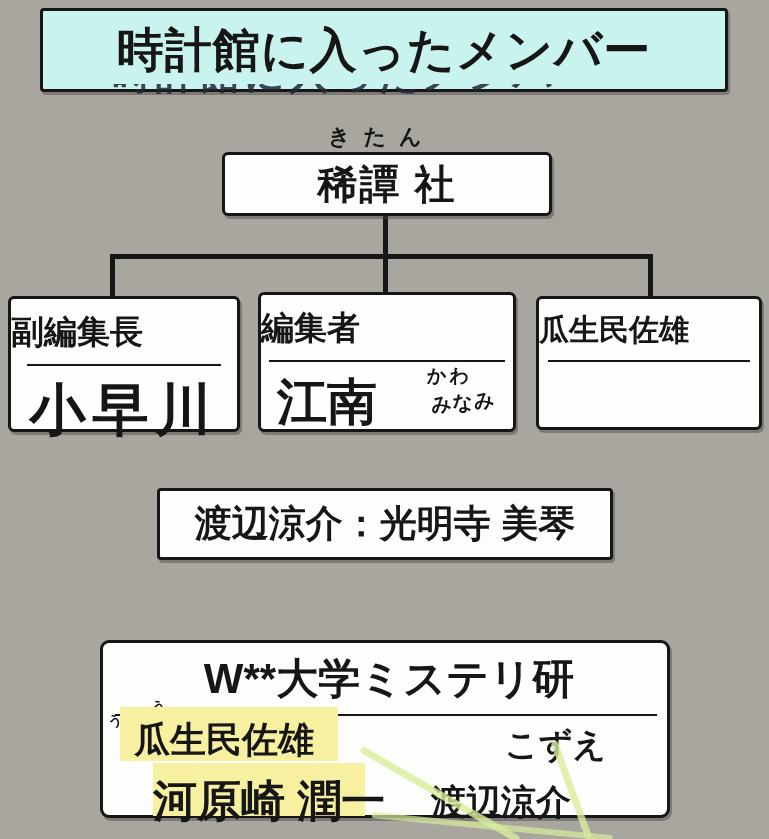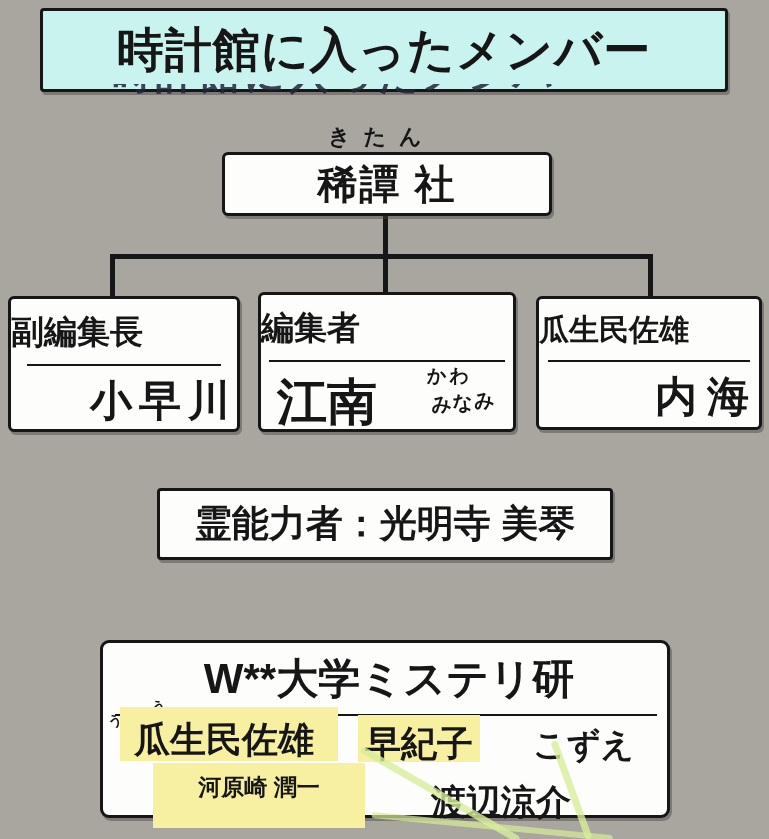--- a/index.html
+++ b/index.html
@@ -31,21 +31,21 @@
   #ghost-strip{position:absolute;left:112px;top:84px;width:452px;height:13px;overflow:hidden;opacity:.85;}
   #ghost-strip .g{display:block;margin-top:-37px;font-size:40px;font-weight:700;letter-spacing:4px;
     color:#232637;white-space:nowrap;}
   
   #publisher-box{left:222px;top:152px;width:330px;height:64px;display:flex;align-items:center;justify-content:center;}
   #publisher-box .t{font-size:40px;font-weight:700;letter-spacing:2px;white-space:nowrap;}
   #publisher-furigana{left:328px;top:122px;font-size:22px;letter-spacing:13px;}
   
   .staff-box .role{margin-top:11px;text-align:left;font-size:33px;font-weight:700;white-space:nowrap;}
   .staff-box .sep{border-top:2px solid var(--ink);margin:9px 16px 0 16px;}
-  .staff-box .name{text-align:right;font-size:42px;font-weight:700;margin-top:7px;white-space:nowrap;}
+  .staff-box .name{text-align:center;font-size:56px;font-weight:700;margin-top:7px;white-space:nowrap;}
   #staff-box-0{left:8px;top:296px;width:232px;height:136px;}
   #staff-box-0 .name{letter-spacing:7px;}
   #staff-box-1{left:258px;top:292px;width:258px;height:140px;}
   #staff-box-1 .sep{margin-left:8px;margin-right:8px;}
   #staff-box-1 .name{text-align:left;padding-left:16px;font-size:50px;}
   #furigana-kawa{left:166px;top:68px;font-size:19px;letter-spacing:3px;text-align:right;}
   #furigana-minami{left:170px;top:94px;font-size:20px;letter-spacing:1px;transform:rotate(-5deg);}
   #staff-box-2{left:536px;top:296px;width:226px;height:134px;}
   #staff-box-2 .role{font-size:30px;}
   #staff-box-2 .sep{margin-left:9px;margin-right:9px;}
@@ -55,22 +55,22 @@
   #medium-box .t{font-size:37px;font-weight:700;white-space:nowrap;}
   
   #club-box{left:100px;top:640px;width:570px;height:178px;border-radius:9px;}
   #club-title{margin-top:8px;text-align:center;font-size:42px;font-weight:700;white-space:nowrap;padding-left:8px;}
   #club-sep{border-top:2px solid var(--ink);margin:7px 10px 0 12px;}
   .member{position:absolute;white-space:nowrap;font-weight:700;}
   .member.hl{background:var(--highlight);}
   #member-0{left:17px;top:64px;width:218px;height:54px;font-size:36px;padding:9px 0 0 14px;box-sizing:border-box;}
   #member-0-furigana{left:4px;top:62px;font-size:14px;transform:rotate(-18deg);letter-spacing:1px;}
   #member-1{left:255px;top:72px;width:122px;height:47px;font-size:36px;text-align:center;padding-top:5px;box-sizing:border-box;}
-  #member-2{left:402px;top:80px;font-size:33px;font-weight:600;margin-left:28px;}
-  #member-3{left:50px;top:120px;width:212px;height:65px;font-size:23px;text-align:center;padding-top:9px;box-sizing:border-box;}
+  #member-2{left:402px;top:80px;font-size:33px;font-weight:600;}
+  #member-3{left:50px;top:120px;width:212px;height:53px;font-size:44px;text-align:center;padding-top:9px;box-sizing:border-box;}
   #member-4{left:328px;top:136px;font-size:35px;}
   
   .marker{position:absolute;background:var(--marker_stroke);opacity:.8;border-radius:4px;transform-origin:0 0;z-index:6;}
   #marker-a{left:363px;top:746px;width:182px;height:7px;transform:rotate(30deg);}
   #marker-b{left:557px;top:740px;width:104px;height:7px;transform:rotate(70deg);}
   #marker-c{left:372px;top:812px;width:242px;height:6px;transform:rotate(5.5deg);opacity:.7;}
 </style>
 </head>
 <body>
 
@@ -103,34 +103,32 @@
     <div class="role">編集者</div>
     <div class="sep"></div>
     <div class="name">江南</div>
     <span class="handwritten" id="furigana-kawa">かわ</span>
     <span class="handwritten" id="furigana-minami">みなみ</span>
   </div>
 
   <div class="box staff-box" id="staff-box-2">
     <div class="role">瓜生民佐雄</div>
     <div class="sep"></div>
-    <div class="name">内海</div>
   </div>
 
   <div class="box" id="medium-box">
-    <span class="t">霊能力者：光明寺 美琴</span>
+    <span class="t">渡辺涼介：光明寺 美琴</span>
   </div>
 
   <div class="box" id="club-box">
     <div id="club-title">W**大学ミステリ研</div>
     <div id="club-sep"></div>
 
     <span class="handwritten" id="member-0-furigana">うりゅう</span>
     <div class="member hl" id="member-0">瓜生民佐雄</div>
-    <div class="member hl" id="member-1">早紀子</div>
     <div class="member" id="member-2">こずえ</div>
     <div class="member hl" id="member-3">河原崎 潤一</div>
     <div class="member" id="member-4">渡辺涼介</div>
   </div>
 
   <div class="marker" id="marker-a"></div>
   <div class="marker" id="marker-b"></div>
   <div class="marker" id="marker-c"></div>
 
 </div>

